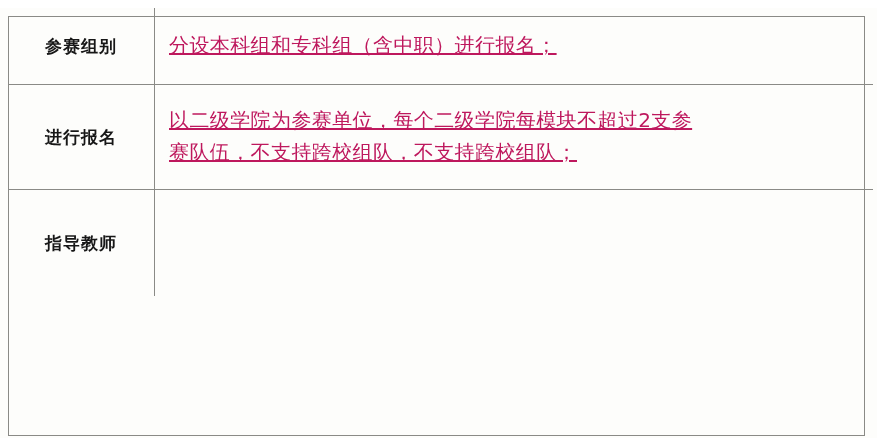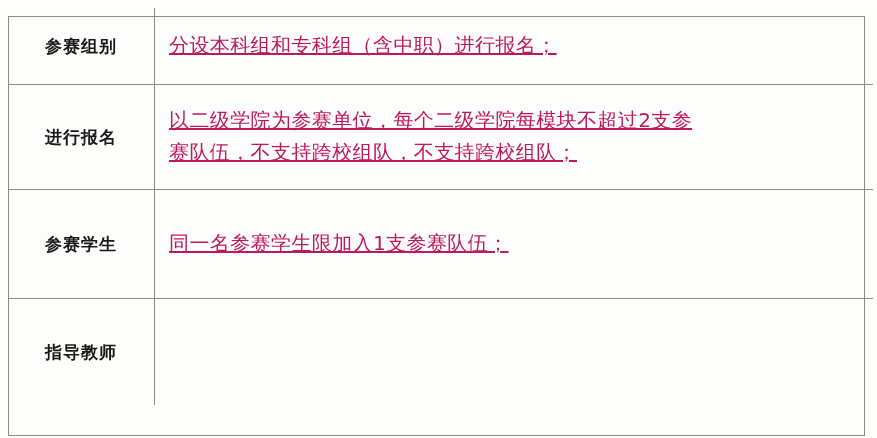--- a/index.html
+++ b/index.html
@@ -103,26 +103,20 @@
           <span class="line">分设本科组和专科组（含中职）进行报名；</span>
         </td>
       </tr>
       <tr class="r1">
         <td class="label">进行报名</td>
         <td class="content">
           <span class="line">以二级学院为参赛单位，每个二级学院每模块不超过2支参</span>
           <span class="line">赛队伍，不支持跨校组队，不支持跨校组队；</span>
         </td>
       </tr>
-      <tr class="r3">
-        <td class="label">参赛学生</td>
-        <td class="content">
-          <span class="line">同一名参赛学生限加入1支参赛队伍；</span>
-        </td>
-      </tr>
       <tr class="r4">
         <td class="label">指导教师</td>
         <td class="content">
           
         </td>
       </tr>
     </tbody>
   </table>
 </div>
 

